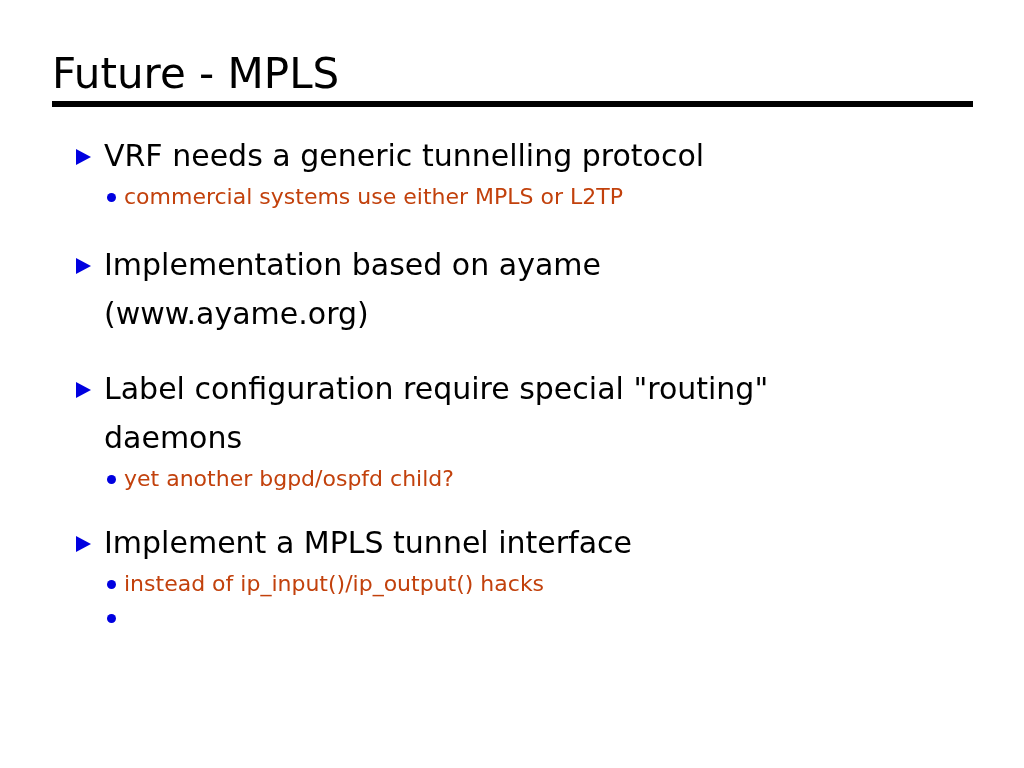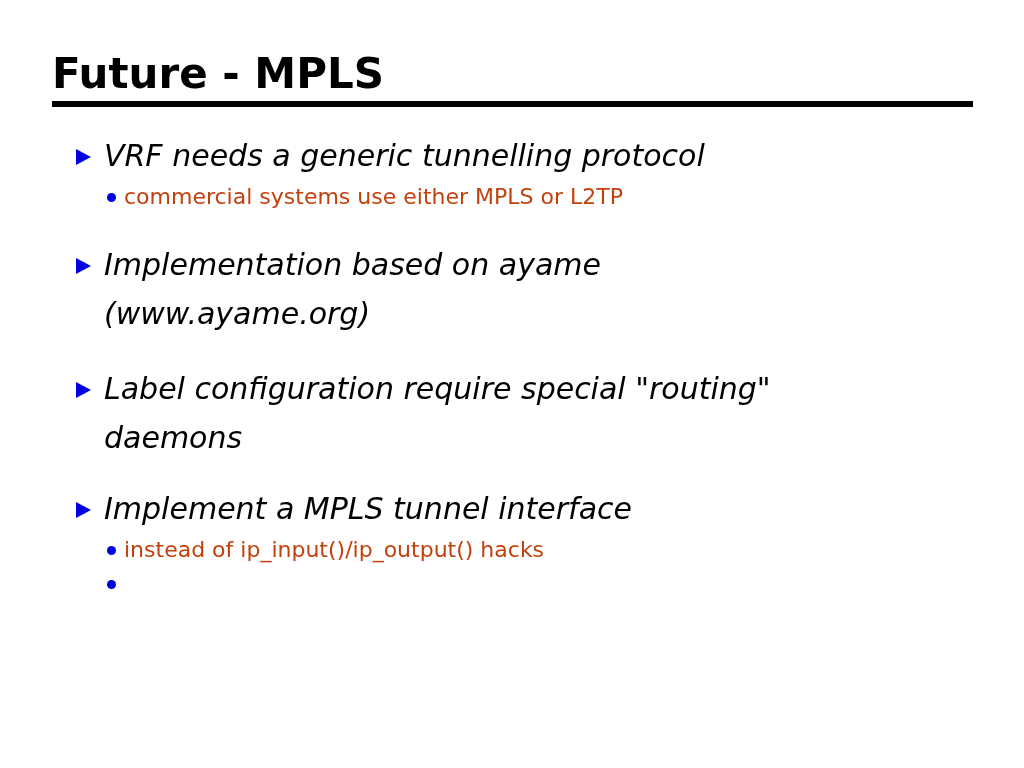--- a/index.html
+++ b/index.html
@@ -29,21 +29,21 @@
   
   .title-block {
     position: absolute;
     left: 52px;
     top: 48px;
     width: 922px;
   }
   .slide-title {
     font-size: 42px;
     line-height: 52px;
-    font-weight: bold;
+    font-weight: normal;
     letter-spacing: 0px;
     color: #000000;
     white-space: nowrap;
     margin: 0;
     padding: 0;
   }
   .title-rule {
     position: absolute;
     left: 52px;
     top: 101px;
@@ -80,21 +80,20 @@
     top: 18px;
     width: 0;
     height: 0;
     border-top: 8px solid transparent;
     border-bottom: 8px solid transparent;
     border-left: 15px solid #0000E0;
   }
   .lvl1-text {
     display: block;
     max-width: 700px;
-    font-style: italic;
   }
 
   
   .lvl2 {
     position: relative;
     padding-left: 124px;
     padding-right: 30px;
     font-size: 22px;
     line-height: 34px;
     color: #c2410c;
@@ -149,20 +148,24 @@
       </div>
     </div>
 
     <div class="gap-lg"></div>
 
     <div class="group">
       <div class="lvl1">
         <span class="tri"></span>
         <span class="lvl1-text">Label configuration require special "routing" daemons</span>
       </div>
+      <div class="lvl2">
+        <span class="dot"></span>
+        <span class="lvl2-text">yet another bgpd/ospfd child?</span>
+      </div>
     </div>
 
     <div class="gap-md"></div>
 
     <div class="group">
       <div class="lvl1">
         <span class="tri"></span>
         <span class="lvl1-text">Implement a MPLS tunnel interface</span>
       </div>
       <div class="lvl2">

